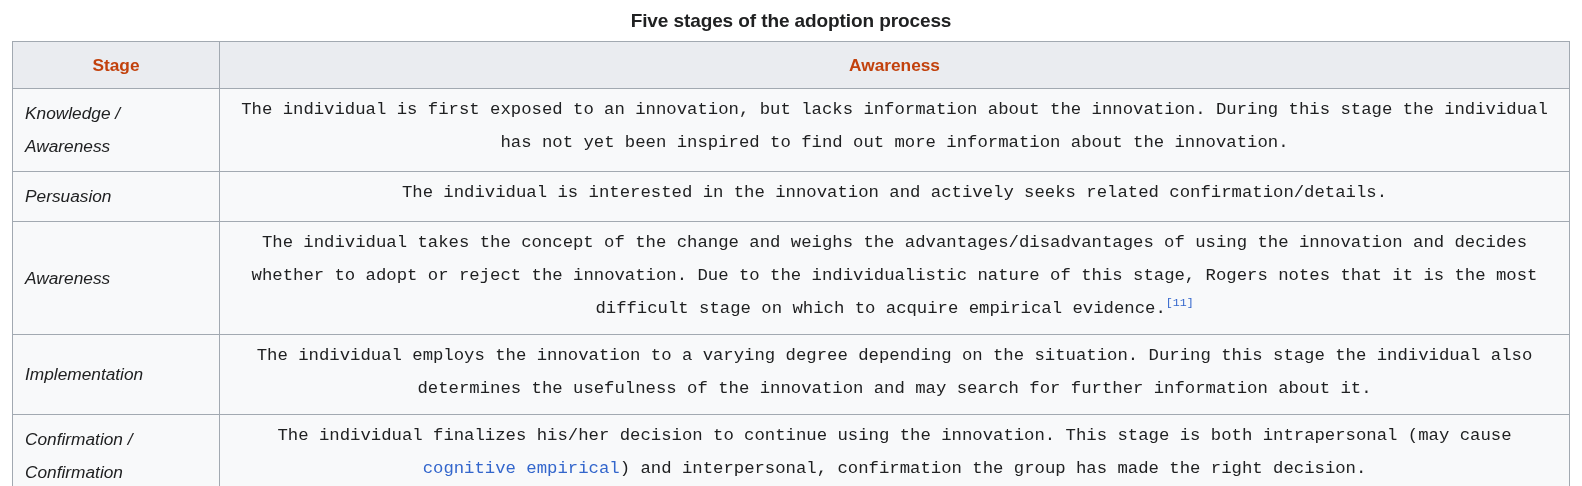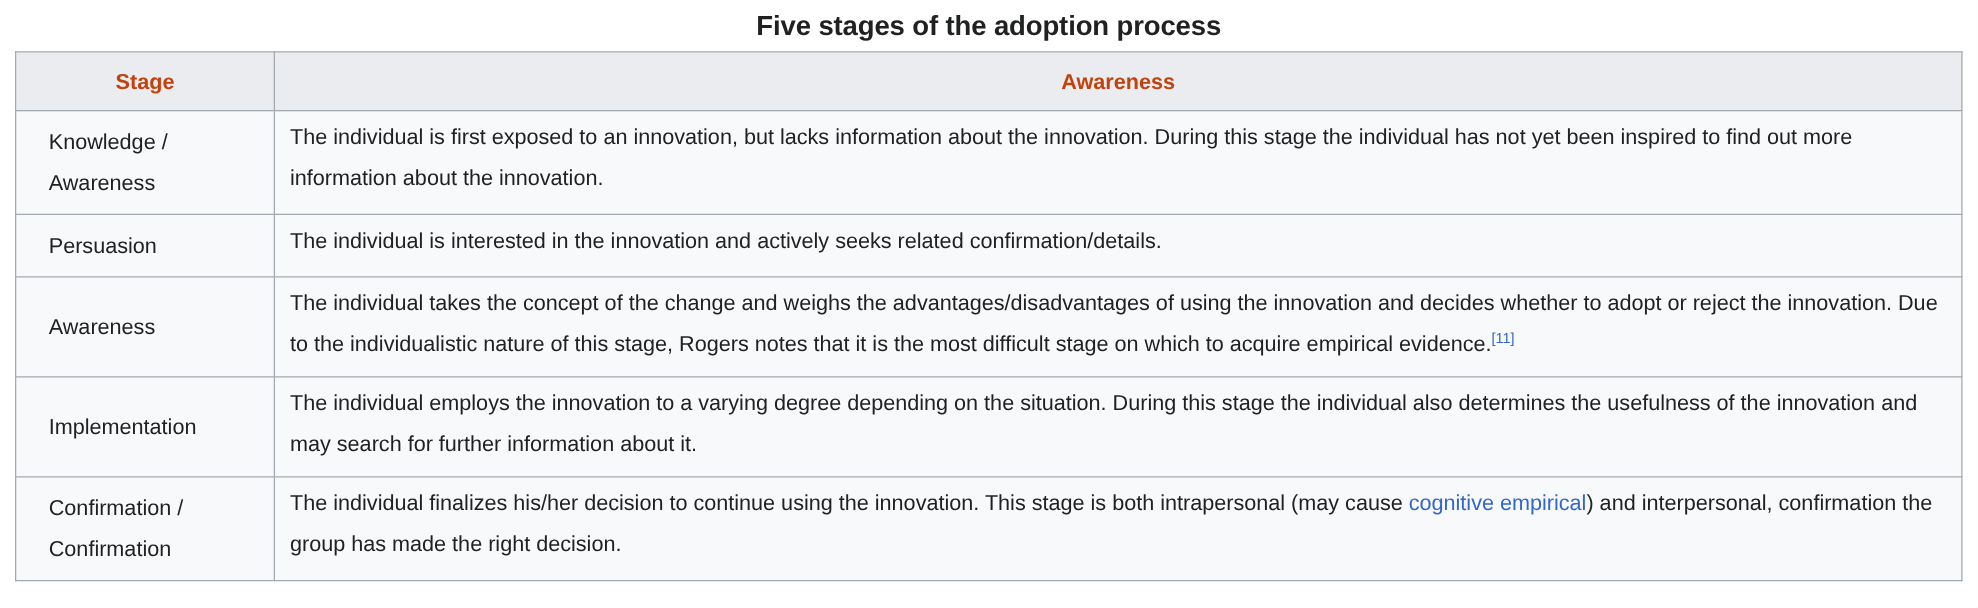--- a/index.html
+++ b/index.html
@@ -18,21 +18,21 @@
   .page {
     position: relative;
     width: 1582px;
     height: 486px;
     box-sizing: border-box;
   }
 
   .table-caption {
     text-align: center;
     font-weight: bold;
-    font-size: 22px;
+    font-size: 19px;
     line-height: 22px;
     color: #202122;
     padding-top: 10px;
     padding-bottom: 9px;
     letter-spacing: -0.1px;
   }
 
   .wikitable {
     border-collapse: collapse;
     width: 1558px;
@@ -56,29 +56,31 @@
     height: 46px;
     padding: 0 8px;
     color: #c2410c;
   }
 
   .col-stage { width: 207px; }
 
   .wikitable td.cell-stage {
     vertical-align: middle;
     text-align: left;
-    padding: 8px 10px 8px 26px;
+    padding: 8px 10px 8px 12px;
     color: #202122;
+    font-style: italic;
   }
 
   .wikitable td.cell-def {
     vertical-align: top;
-    text-align: left;
+    text-align: center;
     padding: 4px 12px 9px 12px;
     color: #202122;
+    font-family: Liberation Mono, monospace;
   }
 
   a.wikilink {
     color: #3366cc;
     text-decoration: none;
   }
 
   sup.reference {
     font-size: 11.6px;
     line-height: 1;

